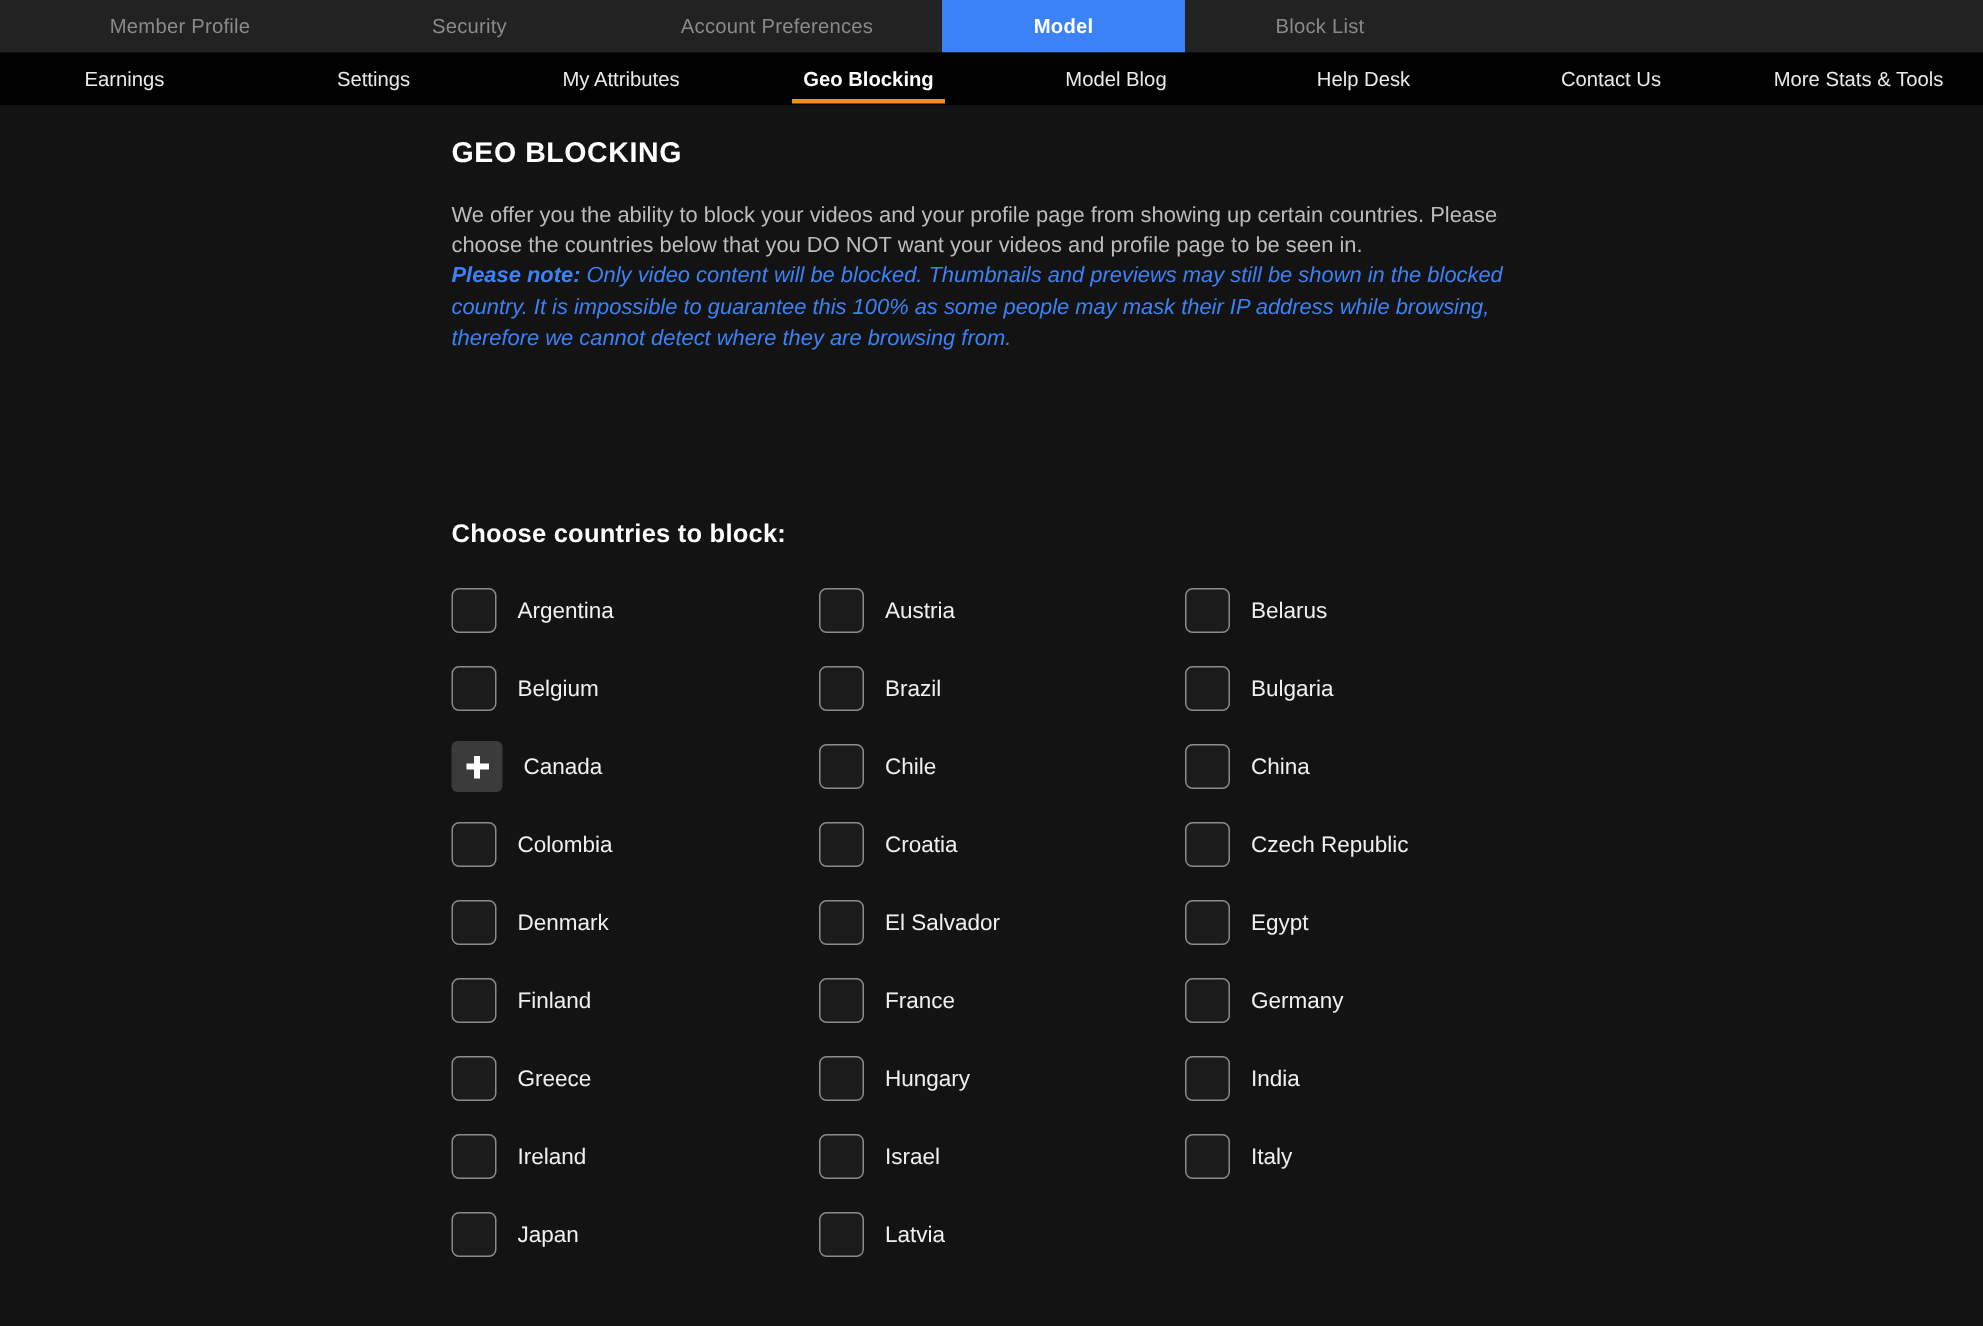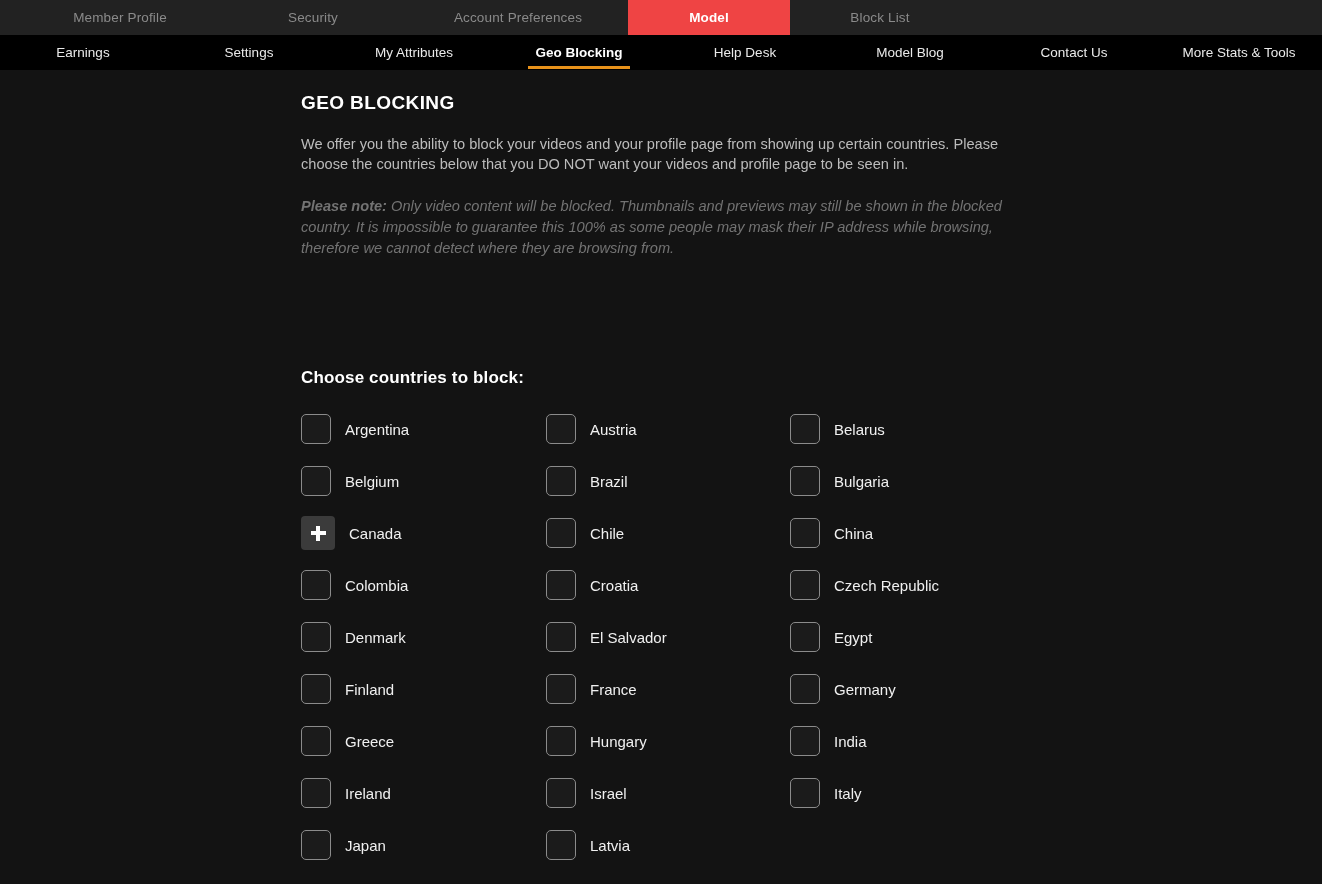--- a/index.html
+++ b/index.html
@@ -27,21 +27,21 @@
     white-space:nowrap;
     height:100%;
   }
   .top-tab.tab-member   { width:218px;padding-left:22px; }
   .top-tab.tab-security { width:190px; }
   .top-tab.tab-account  { width:220px; }
   .top-tab.tab-taste    { width:210px; }
   .top-tab.tab-model    { width:162px; }
   .top-tab.tab-block    { width:180px; }
   .top-tab.active {
-    background:#ef4444;
+    background:#3b82f6;
     color:#ffffff;
     font-weight:bold;
   }
 
   
   #sub-nav {
     height:35px;
     background:#000000;
     display:flex;
     align-items:stretch;
@@ -87,24 +87,23 @@
     letter-spacing:.4px;
     margin-bottom:20px;
   }
   .intro {
     font-size:14.6px;
     line-height:20px;
     color:#bcbcbc;
     max-width:730px;
   }
   .note {
-    margin-top:22px;
     font-size:14.6px;
     line-height:21px;
-    color:#737373;
+    color:#3b82f6;
     font-style:italic;
     max-width:715px;
   }
   .note b { font-weight:bold; font-style:italic; }
 
   #choose-title {
     margin-top:109px;
     font-size:17px;
     font-weight:bold;
     color:#ffffff;
@@ -168,22 +167,22 @@
     <div class="top-tab tab-account">Account Preferences</div>
     <div class="top-tab tab-model active">Model</div>
     <div class="top-tab tab-block">Block List</div>
   </nav>
 
 <nav id="sub-nav">
     <div class="sub-tab st-earnings">Earnings</div>
     <div class="sub-tab st-settings">Settings</div>
     <div class="sub-tab st-attrs">My Attributes</div>
     <div class="sub-tab st-geo active">Geo Blocking</div>
+    <div class="sub-tab st-blog">Model Blog</div>
     <div class="sub-tab st-help">Help Desk</div>
-    <div class="sub-tab st-blog">Model Blog</div>
     <div class="sub-tab st-contact">Contact Us</div>
     <div class="sub-tab st-stats">More Stats &amp; Tools</div>
   </nav>
 
 <main id="content">
   <h1 id="page-title">GEO BLOCKING</h1>
   <p class="intro">We offer you the ability to block your videos and your profile page from showing up certain countries. Please choose the countries below that you DO NOT want your videos and profile page to be seen in.</p>
   <p class="note">
     <b>Please note:</b><span> Only video content will be blocked. Thumbnails and previews may still be shown in the blocked country. It is impossible to guarantee this 100% as some people may mask their IP address while browsing, therefore we cannot detect where they are browsing from.</span>
   </p>

